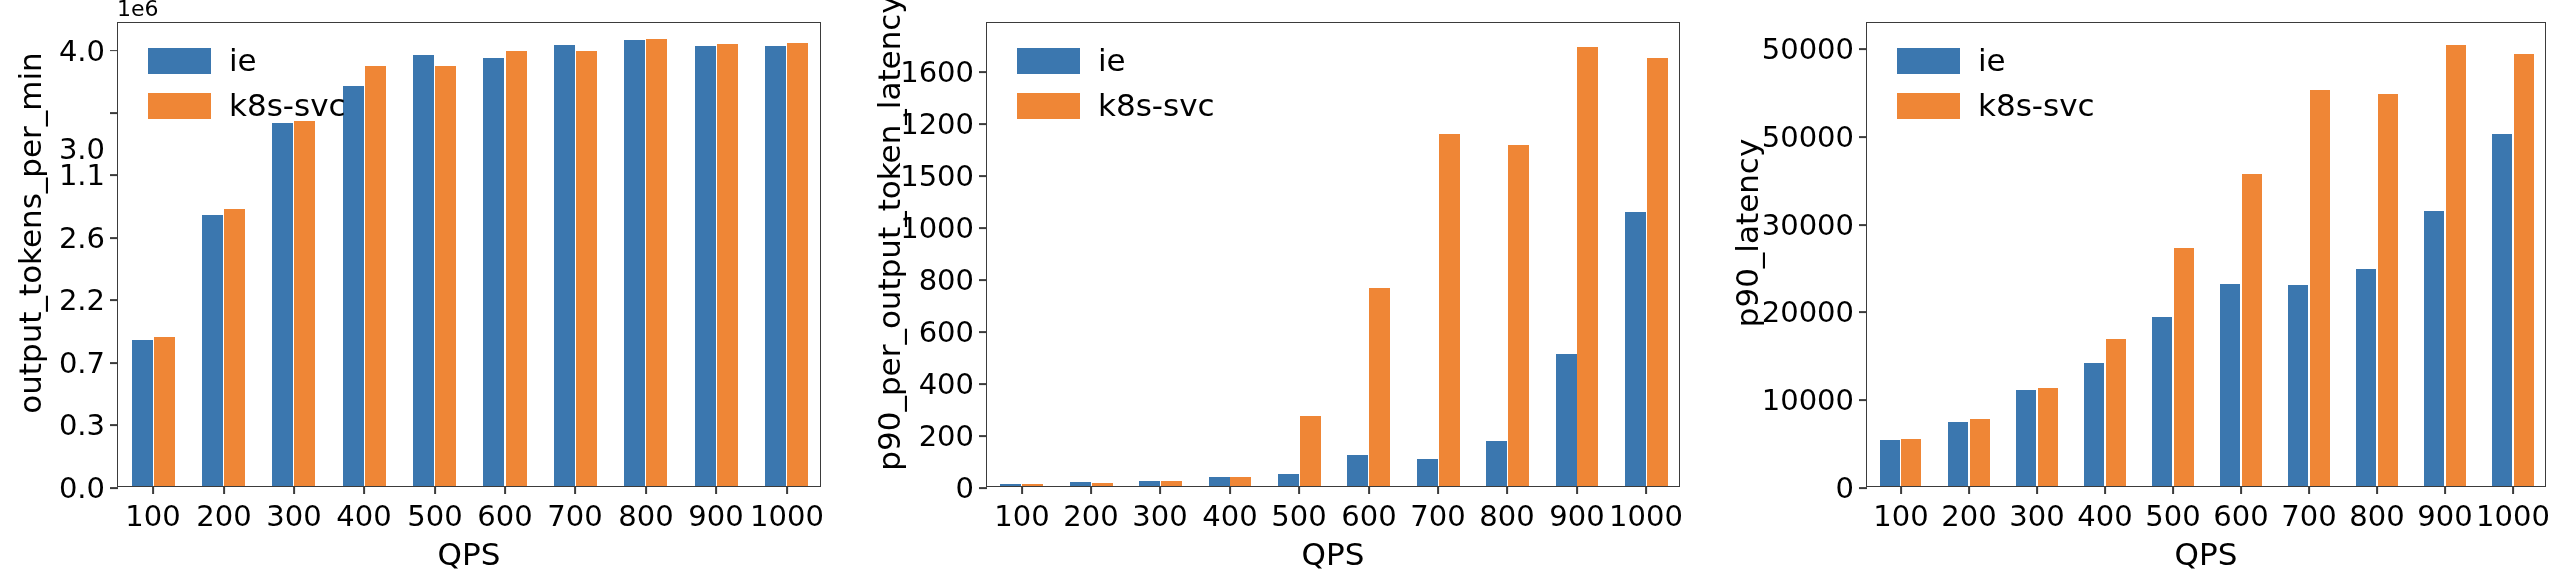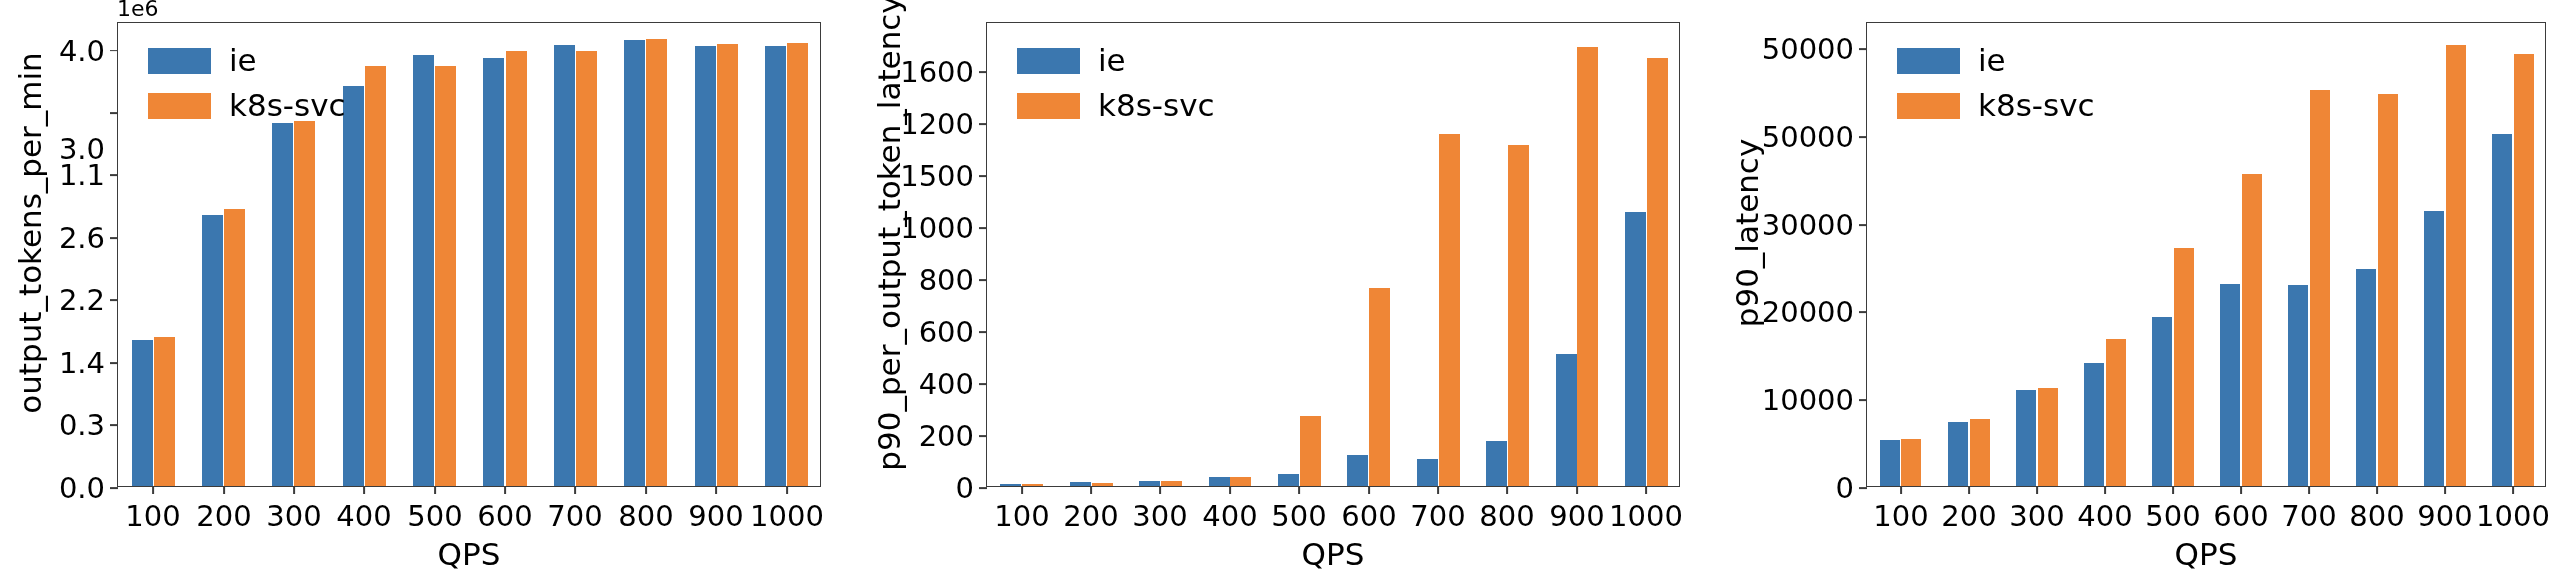--- a/index.html
+++ b/index.html
@@ -105,21 +105,21 @@
     <div class="ylabel">
       <span>output_tokens_per_min</span>
     </div>
     <div class="offsettext" id="off1" style="left: 117px; top: -4px;">1e6</div>
     <div class="plot" id="plot1" style="left: 117px; top: 22px; width: 704px; height: 465px;">
       <div class="plot-inner" id="inner1">
           <div class="ytick" style="top: 465px;">0.0</div>
           <div class="ytick-mark" style="top: 465px;"></div>
           <div class="ytick" style="top: 402px;">0.3</div>
           <div class="ytick-mark" style="top: 402px;"></div>
-          <div class="ytick" style="top: 340px;">1.4</div>
+          <div class="ytick" style="top: 340px;">0.7</div>
           <div class="ytick-mark" style="top: 340px;"></div>
           <div class="ytick" style="top: 277px;">2.2</div>
           <div class="ytick-mark" style="top: 277px;"></div>
           <div class="ytick" style="top: 215px;">2.6</div>
           <div class="ytick-mark" style="top: 215px;"></div>
           <div class="ytick" style="top: 152px;">1.1</div>
           <div class="ytick-mark" style="top: 152px;"></div>
           <div class="ytick" style="top: 78px; margin-top: 48px;">3.0</div>
           <div class="ytick-mark" style="top: 90px;"></div>
           <div class="ytick" style="top: 27.5px;">4.0</div>

